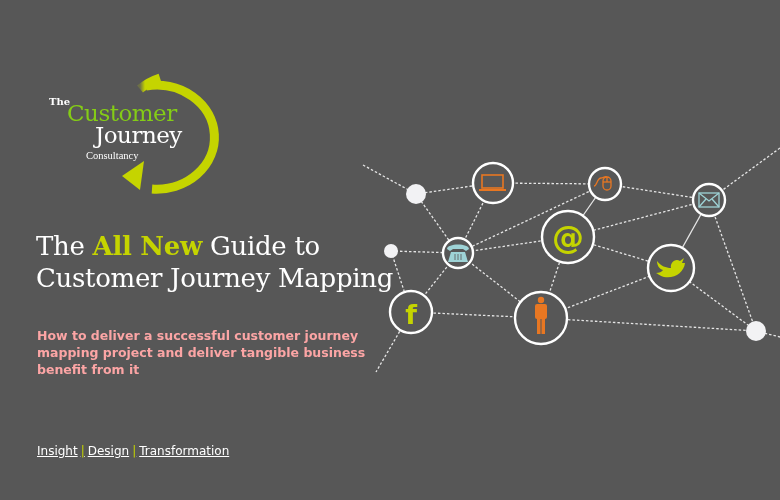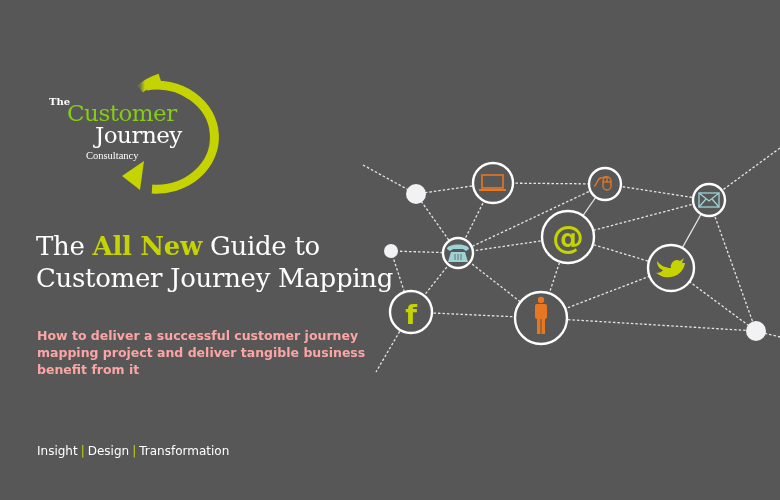--- a/index.html
+++ b/index.html
@@ -6,21 +6,21 @@
   body { width:780px; height:500px; background:#575757; position:relative; overflow:hidden; font-family:"DejaVu Serif", serif; }
   .logo { position:absolute; left:40px; top:60px; width:200px; height:140px; }
   .logo svg { position:absolute; left:0; top:0; }
   .logo-the { position:absolute; left:9px; top:36px; font-family:"DejaVu Serif", serif; font-size:10px; font-weight:bold; color:#fff; }
   .logo-customer { position:absolute; left:27px; top:40px; font-family:"DejaVu Serif", serif; font-size:23px; color:#84cc16; letter-spacing:-0.5px; }
   .logo-journey { position:absolute; left:35px; top:62px; font-family:"DejaVu Serif", serif; font-size:23px; color:#fff; letter-spacing:-0.5px;margin-left:20px; }
   .logo-consult { position:absolute; left:46px; top:90px; font-family:Liberation Serif, serif; font-size:10.5px; color:#fff; }
   .title { position:absolute; left:36px; top:230px; font-family:"DejaVu Serif", serif; font-size:26px; line-height:32px; color:#fff; letter-spacing:-0.3px; }
   .title .hl { color:#c5d400; font-weight:bold; }
   .subtitle { position:absolute; left:37px; top:327px; width:350px; font-family:"DejaVu Sans", sans-serif; font-size:12.5px; line-height:17px; font-weight:bold; color:#fca5a5; }
-  .tagline { position:absolute; left:37px; top:444px; font-family:"DejaVu Sans", sans-serif; font-size:12px; color:#fff; }
+  .tagline { position:absolute; left:37px; top:444px; font-family:"DejaVu Sans", sans-serif; font-size:12px; color:#fff;text-decoration:underline; }
   .tagline .sep { color:#c5d400; margin:0 3px; }
   .network { position:absolute; left:0; top:0; }
 </style>
 </head>
 <body>
 
 <svg class="network" width="780" height="500" viewBox="0 0 780 500">
   <g stroke="#e6e6e6" stroke-width="1.3" stroke-dasharray="2.5,2" fill="none">
     <line x1="363" y1="165" x2="416" y2="194"></line>
     <line x1="416" y1="194" x2="493" y2="183"></line>

